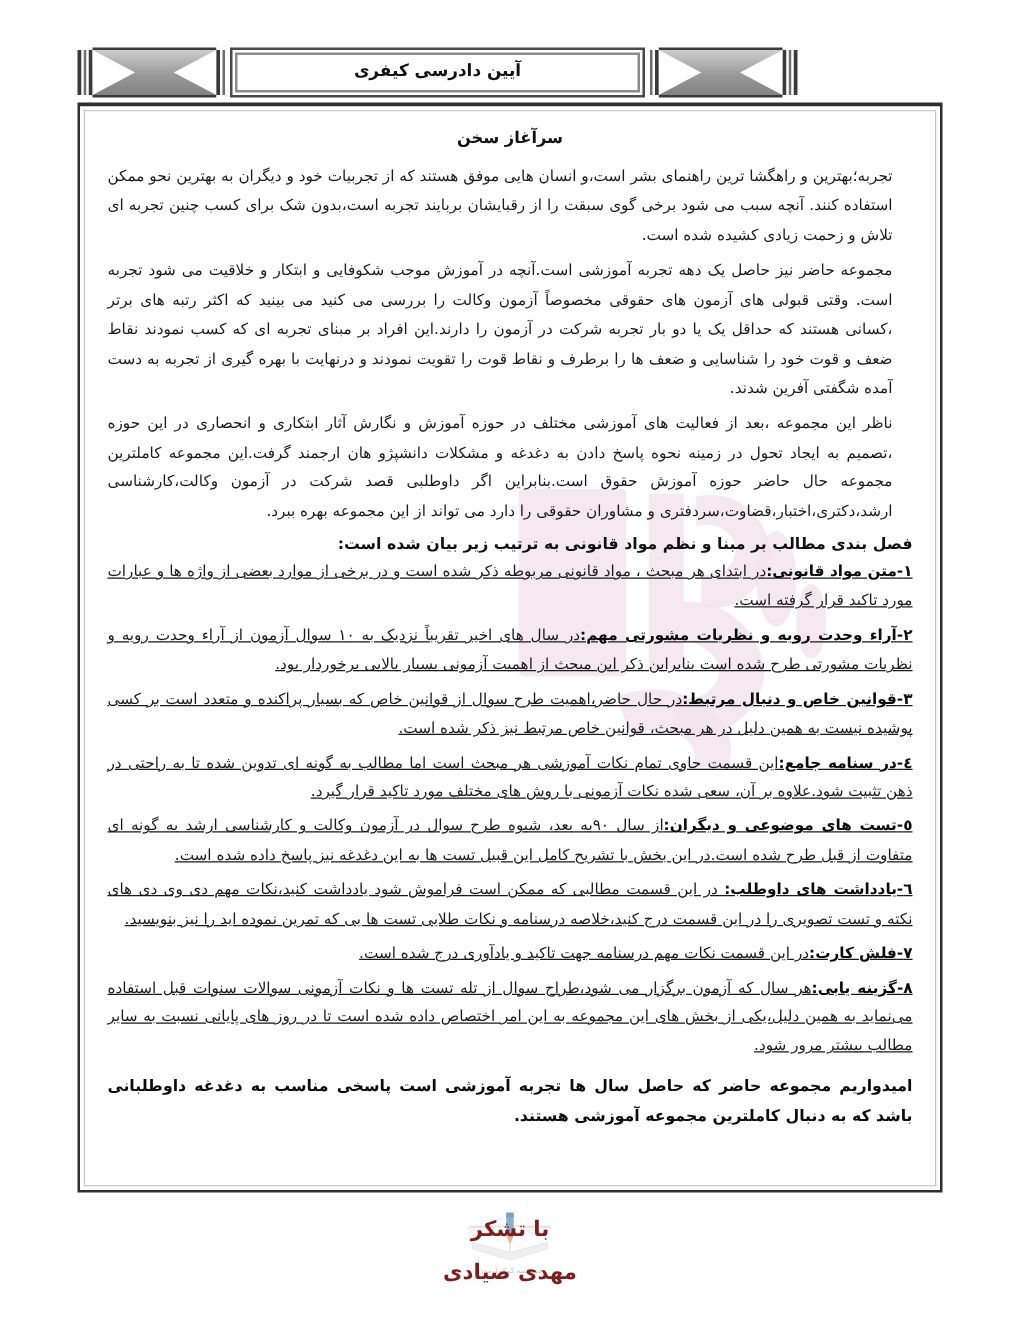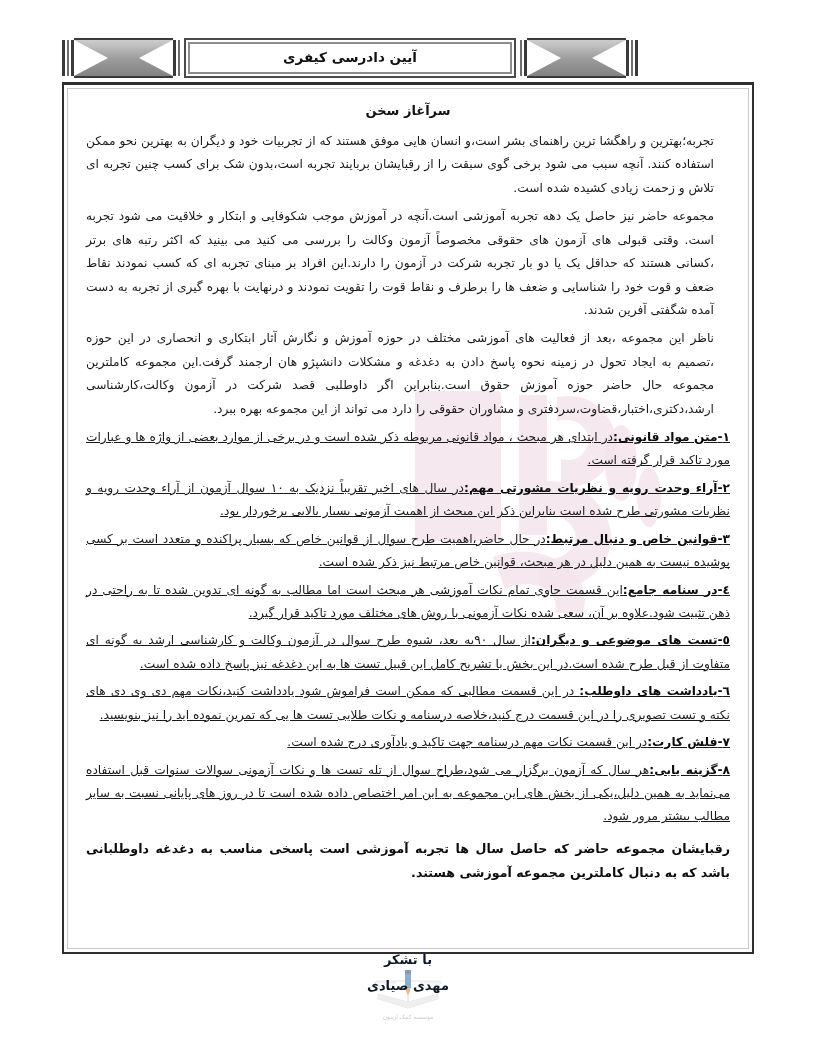--- a/index.html
+++ b/index.html
@@ -189,23 +189,23 @@
     text-align: justify;
     text-align-last: right;
     margin: 8px 0 0 0;
   }
 
   .signature {
     margin-top: 62px;
     text-align: center;
   }
   .signature div {
-    font-size: 13px;
-    font-weight: bold;
-    color: #0f172a;
+    font-size: 17px;
+    font-weight: bold;
+    color: #7f1d1d;
     line-height: 2.0;
   }
 
   
   .footer {
     position: absolute;
     left: 0;
     right: 0;
     top: 968px;
     display: flex;
@@ -273,20 +273,21 @@
     </svg>
 
     <div class="body-inner">
 
       <div class="doc-title">سرآغاز سخن</div>
 
       <p class="para">تجربه؛بهترین و راهگشا ترین راهنمای بشر است،و انسان هایی موفق هستند که از تجربیات خود و دیگران به بهترین نحو ممکن استفاده کنند. آنچه سبب می شود برخی گوی سبقت را از رقبایشان بربایند تجربه است،بدون شک برای کسب چنین تجربه ای تلاش و زحمت زیادی کشیده شده است.</p>
       <p class="para">مجموعه حاضر نیز حاصل یک دهه تجربه آموزشی است.آنچه در آموزش موجب شکوفایی و ابتکار و خلاقیت می شود تجربه است. وقتی قبولی های آزمون های حقوقی مخصوصاً آزمون وکالت را بررسی می کنید می بینید که اکثر رتبه های برتر ،کسانی هستند که حداقل یک یا دو بار تجربه شرکت در آزمون را دارند.این افراد بر مبنای تجربه ای که کسب نمودند نقاط ضعف و قوت خود را شناسایی و ضعف ها را برطرف و نقاط قوت را تقویت نمودند و درنهایت با بهره گیری از تجربه به دست آمده شگفتی آفرین شدند.</p>
       <p class="para">ناظر این مجموعه ،بعد از فعالیت های آموزشی مختلف در حوزه آموزش و نگارش آثار ابتکاری و انحصاری در این حوزه ،تصمیم به ایجاد تحول در زمینه نحوه پاسخ دادن به دغدغه و مشکلات دانشپژو هان ارجمند گرفت.این مجموعه کاملترین مجموعه حال حاضر حوزه آموزش حقوق است.بنابراین اگر داوطلبی قصد شرکت در آزمون وکالت،کارشناسی ارشد،دکتری،اختبار،قضاوت،سردفتری و مشاوران حقوقی را دارد می تواند از این مجموعه بهره ببرد.</p>
 
+      <div class="sec-head">فصل بندی مطالب بر مبنا و نظم مواد قانونی به ترتیب زیر بیان شده است:</div>
 
       <p class="list-item">
         <b>۱-</b><b>متن مواد قانونی:</b><span>در ابتدای هر مبحث ، مواد قانونی مربوطه ذکر شده است و در برخی از موارد بعضی از واژه ها و عبارات مورد تاکید قرار گرفته است.</span>
       </p>
       <p class="list-item">
         <b>۲-</b><b>آراء وحدت رویه و نظریات مشورتی مهم:</b><span>در سال های اخیر تقریباً نزدیک به ۱۰ سوال آزمون از آراء وحدت رویه و نظریات مشورتی طرح شده است بنابراین ذکر این مبحث از اهمیت آزمونی بسیار بالایی برخوردار بود.</span>
       </p>
       <p class="list-item">
         <b>۳-</b><b>قوانین خاص و دنبال مرتبط:</b><span>در حال حاضر،اهمیت طرح سوال از قوانین خاص که بسیار پراکنده و متعدد است بر کسی پوشیده نیست به همین دلیل در هر مبحث، قوانین خاص مرتبط نیز ذکر شده است.</span>
       </p>
@@ -299,21 +300,21 @@
       <p class="list-item">
         <b>٦-</b><b>یادداشت های داوطلب:</b><span> در این قسمت مطالبی که ممکن است فراموش شود یادداشت کنید،نکات مهم دی وی دی های نکته و تست تصویری را در این قسمت درج کنید،خلاصه درسنامه و نکات طلایی تست ها یی که تمرین نموده اید را نیز بنویسید.</span>
       </p>
       <p class="list-item">
         <b>۷-</b><b>فلش کارت:</b><span>در این قسمت نکات مهم درسنامه جهت تاکید و یادآوری درج شده است.</span>
       </p>
       <p class="list-item">
         <b>۸-</b><b>گزینه یابی:</b><span>هر سال که آزمون برگزار می شود،طراح سوال از تله تست ها و نکات آزمونی سوالات سنوات قبل استفاده می‌نماید به همین دلیل،یکی از بخش های این مجموعه به این امر اختصاص داده شده است تا در روز های پایانی نسبت به سایر مطالب بیشتر مرور شود.</span>
       </p>
 
-      <p class="closing">رقبایشان مجموعه حاضر که حاصل سال ها تجربه آموزشی است پاسخی مناسب به دغدغه داوطلبانی باشد که به دنبال کاملترین مجموعه آموزشی هستند.</p>
+      <p class="closing">امیدواریم مجموعه حاضر که حاصل سال ها تجربه آموزشی است پاسخی مناسب به دغدغه داوطلبانی باشد که به دنبال کاملترین مجموعه آموزشی هستند.</p>
 
       <div class="signature">
         <div>با تشکر</div>
         <div>مهدی صیادی</div>
       </div>
 
     </div>
   </div>
 
   <div class="footer">

